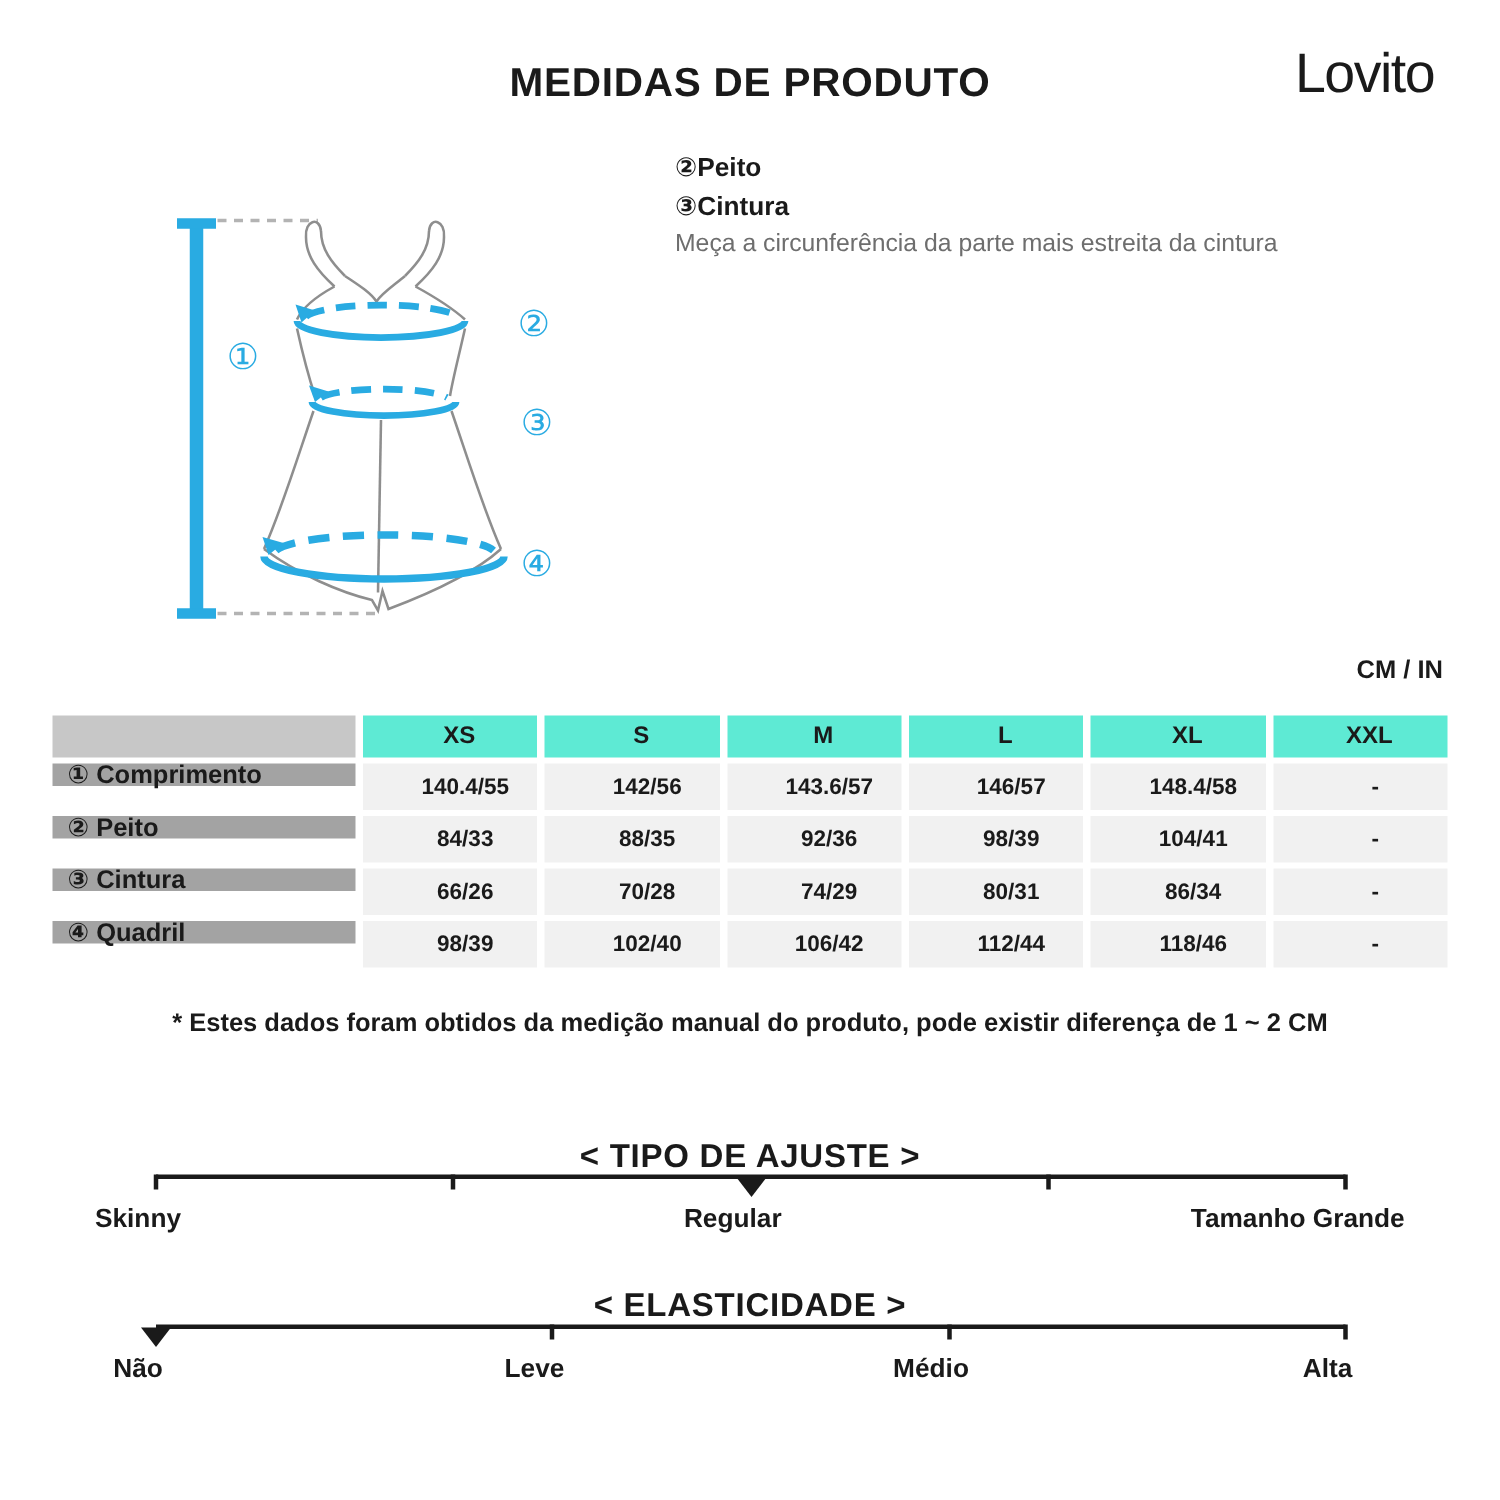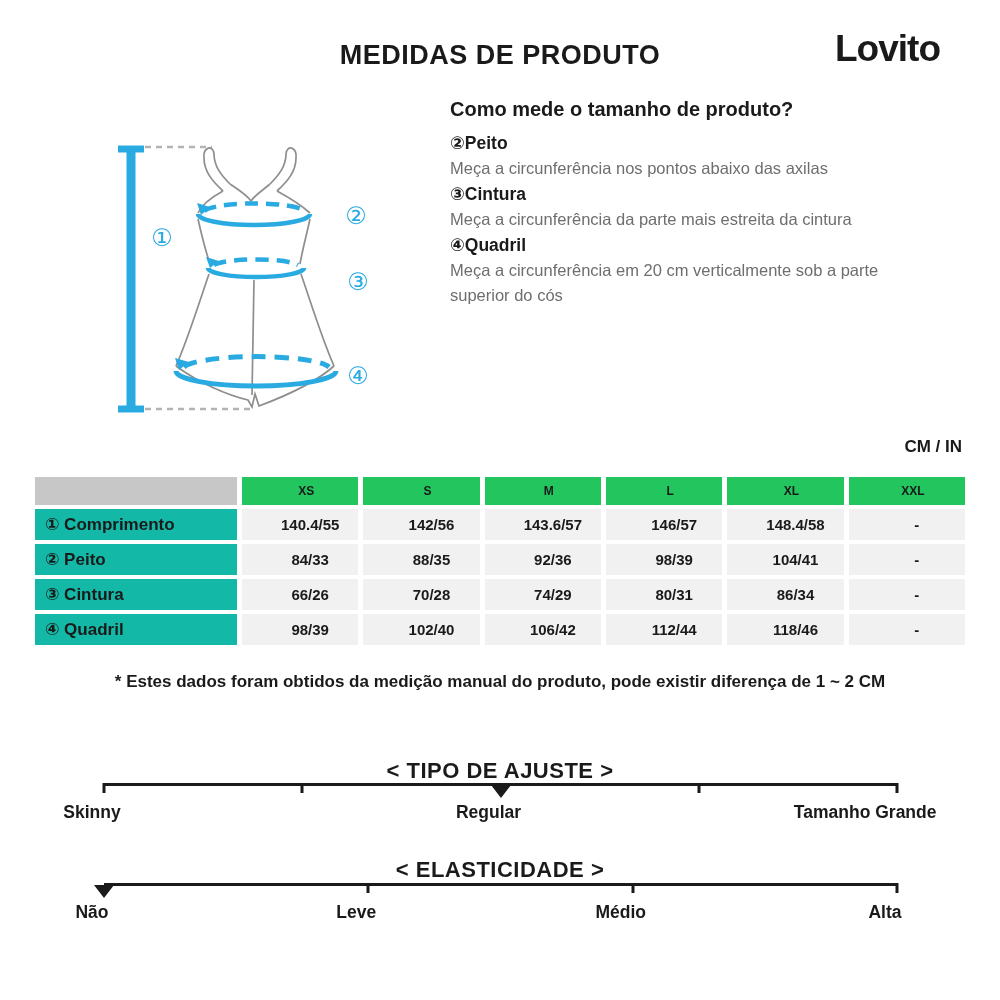--- a/index.html
+++ b/index.html
@@ -6,40 +6,40 @@
   body { margin: 0; background: #ffffff; }
   .page {
     position: relative; width: 1000px; height: 1000px; background: #fff;
     font-family: "Liberation Sans", "DejaVu Sans", sans-serif; color: #1a1a1a; overflow: hidden;
   }
   .title {
     position: absolute; top: 40px; left: 0; width: 100%; text-align: center;
     font-size: 27px; font-weight: 800; letter-spacing: .5px;
   }
   .logo {
-    position: absolute; top: 28px; right: 60px;
-    font-size: 37px; font-weight: 700; letter-spacing: -1px;
+    position: absolute; top: 28px; right: 44px;
+    font-size: 37px; font-weight: 400; letter-spacing: -1px;
   }
   .diagram-svg { position: absolute; left: 80px; top: 125px; }
 
   .instructions { position: absolute; left: 450px; top: 98px; width: 470px; }
   .ins-heading { font-size: 20px; font-weight: 800; margin: 0 0 9px 0; }
   .ins-label { font-size: 17.5px; font-weight: 700; line-height: 26px; }
   .ins-desc  { font-size: 16.5px; color: #6e6e6e; line-height: 25px; }
 
   .units { position: absolute; top: 437px; right: 38px; font-size: 17px; font-weight: 700; }
 
   .size-table {
     position: absolute; left: 35px; top: 477px; width: 930px;
     display: grid; grid-template-columns: 202px repeat(6, 1fr); gap: 4px 5px;
     font-weight: 700;
   }
   .size-table .corner   { background: #c7c7c7; height: 28px; }
-  .size-table .th       { background: #22c55e; height: 28px; display: flex; align-items: center; justify-content: center; font-size: 12px; padding-left: 12px; }
-  .size-table .rowlabel { background: #14b8a6; height: 31px; display: flex; align-items: center; padding-left: 10px; font-size: 17px; }
+  .size-table .th       { background: #5eead4; height: 28px; display: flex; align-items: center; justify-content: center; font-size: 16px; padding-left: 12px; }
+  .size-table .rowlabel { background: #a3a3a3; height: 15px; display: flex; align-items: center; padding-left: 10px; font-size: 17px; }
   .size-table .td       { background: #f1f1f1; height: 31px; display: flex; align-items: center; justify-content: center; font-size: 15px; padding-left: 20px; }
 
   .footnote {
     position: absolute; top: 672px; left: 0; width: 100%; text-align: center;
     font-size: 17px; font-weight: 700;
   }
 
   .scale-title { position: absolute; left: 0; width: 100%; text-align: center; font-size: 22px; font-weight: 800; letter-spacing: .5px; margin-top: 12px; }
   #fit-title { top: 746px; }
   #ela-title { top: 845px; }
@@ -112,33 +112,27 @@
 
     <g font-family="DejaVu Sans, sans-serif" font-size="24" fill="#29ABE2" text-anchor="middle">
       <text x="162" y="246">①</text>
       <text x="356" y="224">②</text>
       <text x="358" y="290">③</text>
       <text x="358" y="384">④</text>
     </g>
   </svg>
 
   <div class="instructions">
-    <div class="ins-heading">Como mede o tamanho de produto?</div>
 
     <div>
       <div class="ins-label">②Peito</div>
-      <div class="ins-desc">Meça a circunferência nos pontos abaixo das axilas</div>
     </div>
     <div>
       <div class="ins-label">③Cintura</div>
       <div class="ins-desc">Meça a circunferência da parte mais estreita da cintura</div>
-    </div>
-    <div>
-      <div class="ins-label">④Quadril</div>
-      <div class="ins-desc">Meça a circunferência em 20 cm verticalmente sob a parte superior do cós</div>
     </div>
   </div>
 
   <div class="units">CM / IN</div>
 
   <div class="size-table">
     <div class="corner"></div>
     <div class="th">XS</div>
     <div class="th">S</div>
     <div class="th">M</div>

